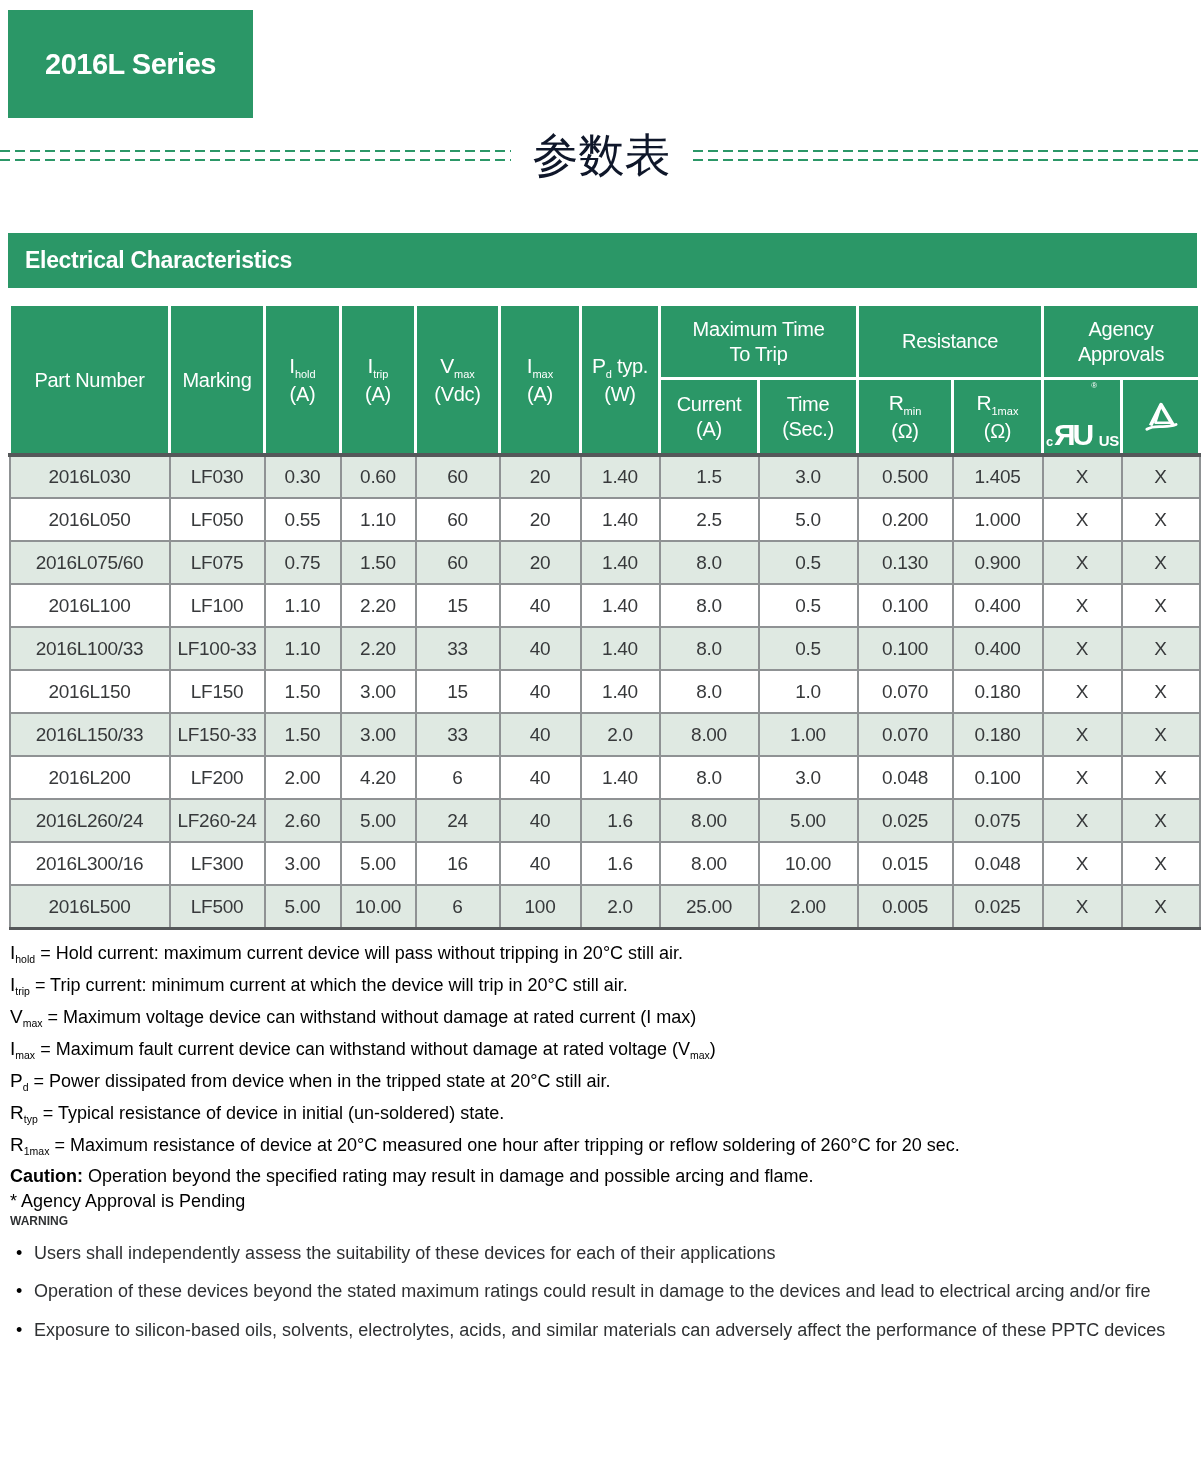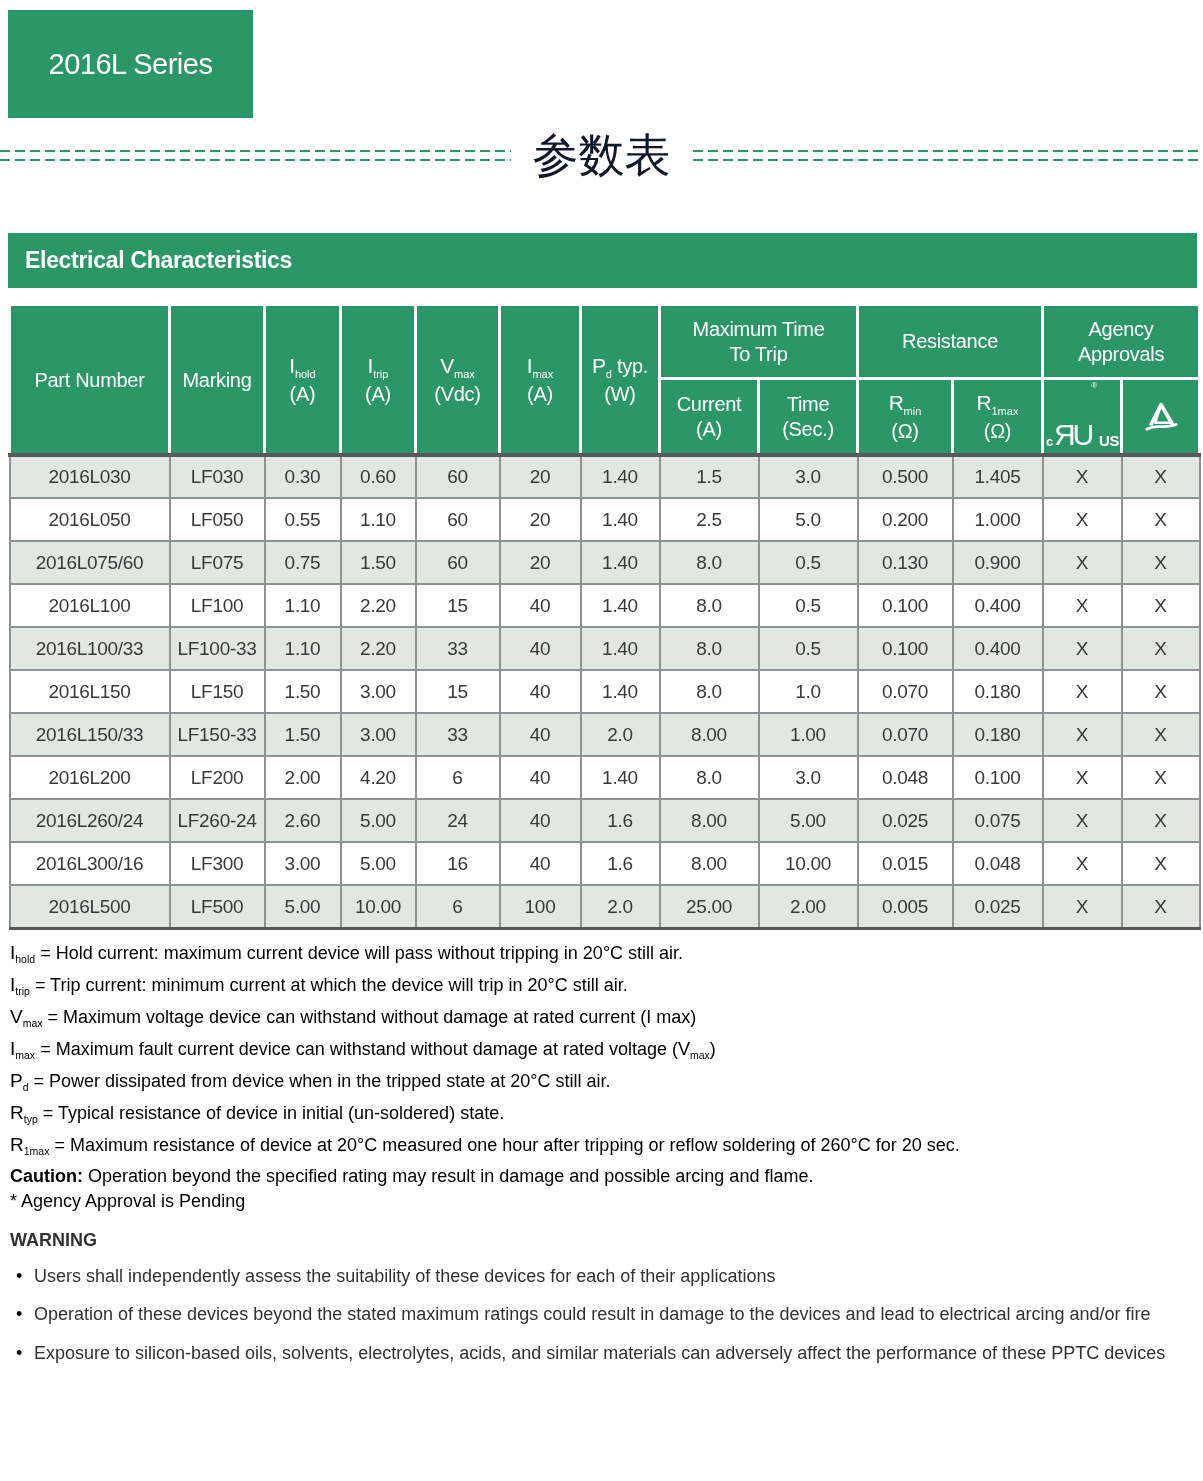--- a/index.html
+++ b/index.html
@@ -5,21 +5,21 @@
   * { box-sizing: border-box; margin: 0; padding: 0; }
   html,body { background:#fff; }
   body {
     width:1203px; height:1481px; position:relative;
     font-family:"Liberation Sans", sans-serif; color:#2f3133;
   }
   
   .series-badge {
     position:absolute; left:8px; top:10px; width:245px; height:108px;
     background:#2b9767; color:#fff; display:flex; align-items:center; justify-content:center;
-    font-size:29px; font-weight:normal; letter-spacing:-0.5px;
+    font-size:29px; font-weight:bold; letter-spacing:-0.5px;
   }
   
   .title-band {
     position:absolute; left:0; top:124px; width:1203px; height:64px;
     display:flex; align-items:center;
   }
   .dash-line {
     flex:1; height:12px;
     background:
       repeating-linear-gradient(90deg,#2b9767 0 10px,transparent 10px 15px) 0 0/100% 2px no-repeat,
@@ -51,30 +51,30 @@
   tbody td {
     border:2px solid #8f9294; text-align:center; vertical-align:middle;
     height:43px; font-size:19px; color:#37393b; letter-spacing:-0.3px; background:#fff;
   }
   tbody tr.alt td { background:#dfe9e2; }
   tbody tr:first-child td { border-top:4px solid #55585a; }
   tbody tr:last-child td { border-bottom:3px solid #55585a; }
   
   .ulmark { display:inline-flex; align-items:flex-end; justify-content:center; line-height:1; }
   .ul-c { font-size:13px; font-weight:bold; margin-right:1px; }
-  .ul-core { font-size:30px; font-weight:normal; letter-spacing:-3px; transform:translateY(2px);margin-top:36px; }
+  .ul-core { font-size:30px; font-weight:bold; letter-spacing:-3px; transform:translateY(2px);margin-top:36px; }
   .ul-reg { font-size:8px; align-self:flex-start; }
   .ul-us { font-size:15px; font-weight:bold; margin-left:2px; }
   .tri-icon svg { display:block; margin:0 auto; }
   
   .bottom-text { position:absolute; left:10px; top:940px; width:1188px; }
   .note { font-size:18px; line-height:25px; color:#000000; white-space:nowrap; }
   .nsym { font-size:19px; }
   .nsub { font-size:10.5px; vertical-align:-4px; }
-  .warning-title { font-weight:bold; font-size:18px; margin-top:16px; margin-bottom:14px; }
+  .warning-title { font-weight:bold; font-size:12px; margin-top:0; margin-bottom:14px; }
   .bullets { list-style:none; }
   .bullets li {
     font-size:18px; line-height:1.33; margin-bottom:14.5px; color:#2f3133;
     padding-left:24px; position:relative;
   }
   .bullets li::before {
     content:"•"; position:absolute; left:6px; top:0; font-size:18px; color:#000;
   }
 </style>
 </head>

